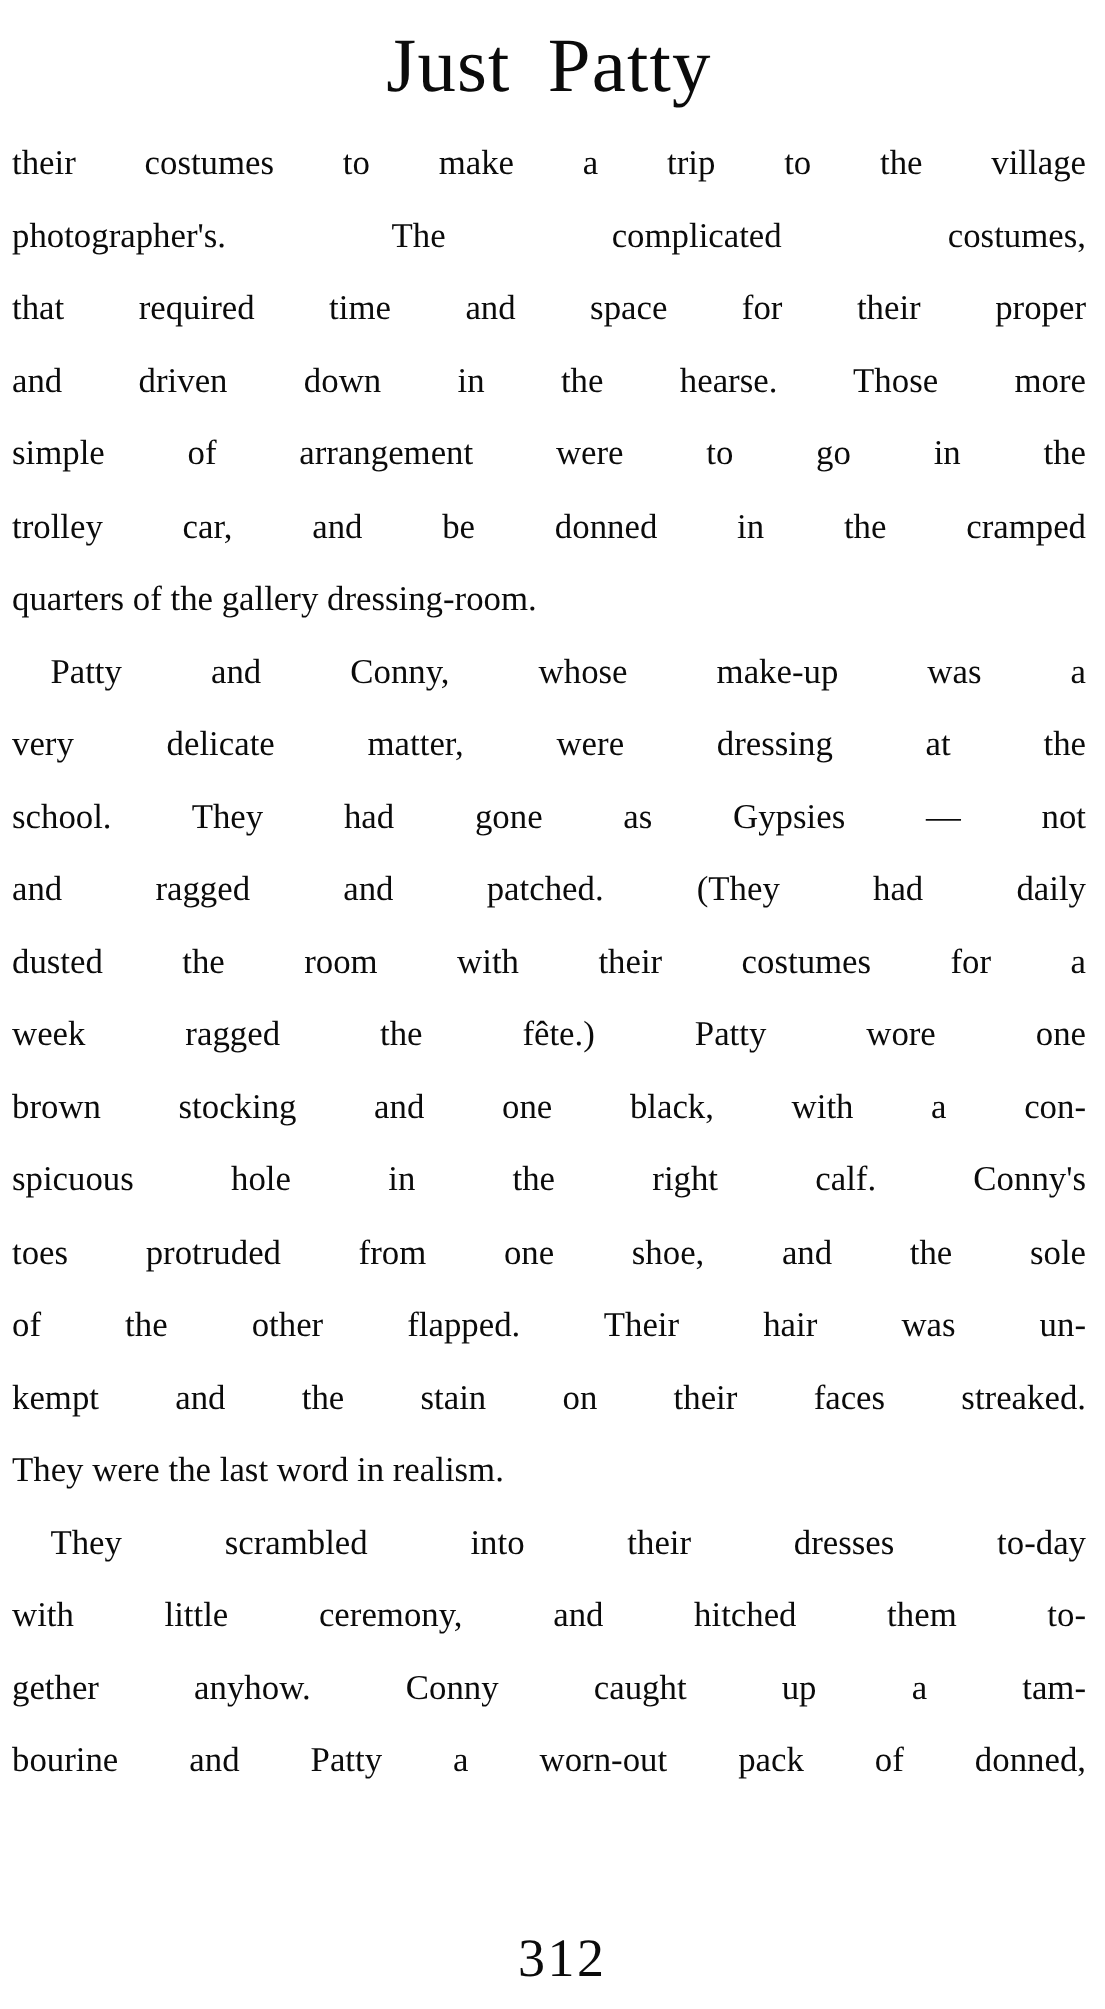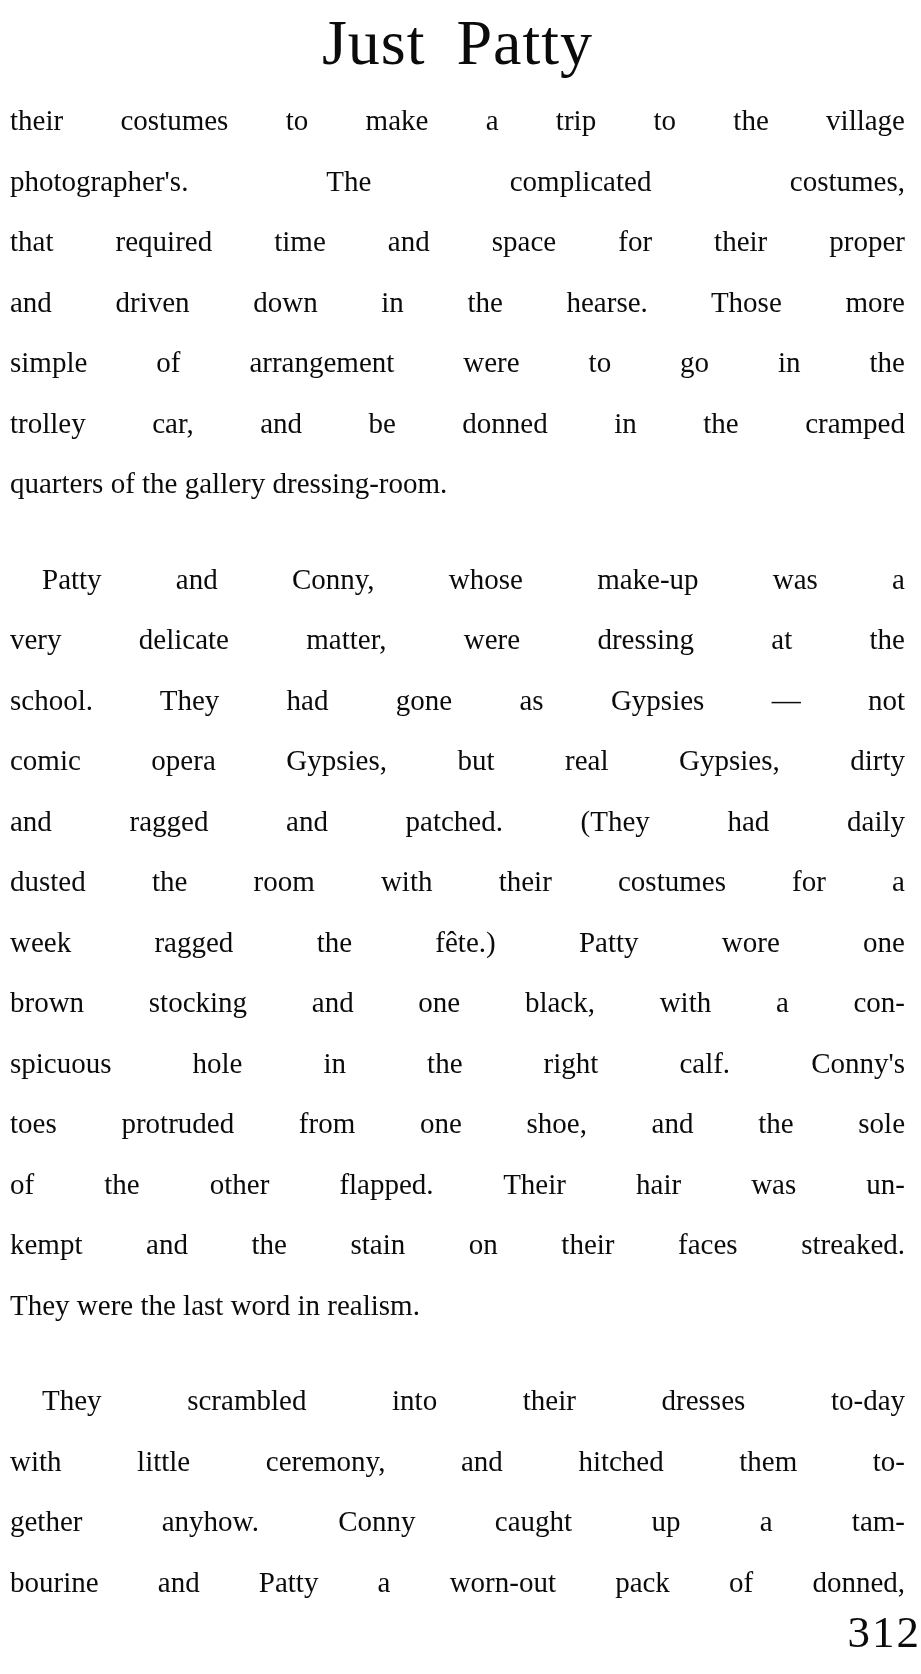--- a/index.html
+++ b/index.html
@@ -15,21 +15,21 @@
     color: #0b0b0b;
     font-family: "Liberation Serif", "DejaVu Serif", serif;
     box-sizing: border-box;
     padding: 4px 16px 0 10px;
     overflow: hidden;
   }
   .running-head {
     font-size: 64px;
     font-weight: normal;
     line-height: 78px;
-    margin: 0;
+    margin: 12px;
     text-align: center;
     word-spacing: 14px;
     letter-spacing: 1px;
   }
   .page-body {
     margin-top: 8px;
     font-size: 29px;
   }
   .para {
     margin: 0;
@@ -41,28 +41,27 @@
     line-height: 60.5px;
     text-align: justify;
     text-align-last: justify;
     white-space: nowrap;
   }
   .line.last {
     text-align-last: left;
   }
   .line.indent {
     padding-left: 32px;
-    margin-top: 35px;
   }
   .folio {
     position: absolute;
     bottom: 16px;
     left: 16px;
     right: 0;
-    text-align: right;
+    text-align: center;
     font-size: 45px;
     letter-spacing: 2px;
   }
 </style>
 </head>
 <body>
 
 <div class="page">
 
   <h1 class="running-head">Just Patty</h1>
@@ -76,21 +75,20 @@
       <span class="line">and driven down in the hearse.  Those more</span>
       <span class="line">simple of arrangement were to go in the</span>
       <span class="line">trolley car, and be donned in the cramped</span>
       <span class="line last">quarters of the gallery dressing-room.</span>
     </p>
 
     <p class="para">
       <span class="line indent">Patty and Conny, whose make-up was a</span>
       <span class="line">very delicate matter, were dressing at the</span>
       <span class="line">school.  They had gone as Gypsies — not</span>
-      <span class="line">comic opera Gypsies, but real Gypsies, dirty</span>
       <span class="line">and ragged and patched.  (They had daily</span>
       <span class="line">dusted the room with their costumes for a</span>
       <span class="line">week ragged the fête.)  Patty wore one</span>
       <span class="line">brown stocking and one black, with a con-</span>
       <span class="line">spicuous hole in the right calf.  Conny's</span>
       <span class="line">toes protruded from one shoe, and the sole</span>
       <span class="line">of the other flapped.  Their hair was un-</span>
       <span class="line">kempt and the stain on their faces streaked.</span>
       <span class="line last">They were the last word in realism.</span>
     </p>

